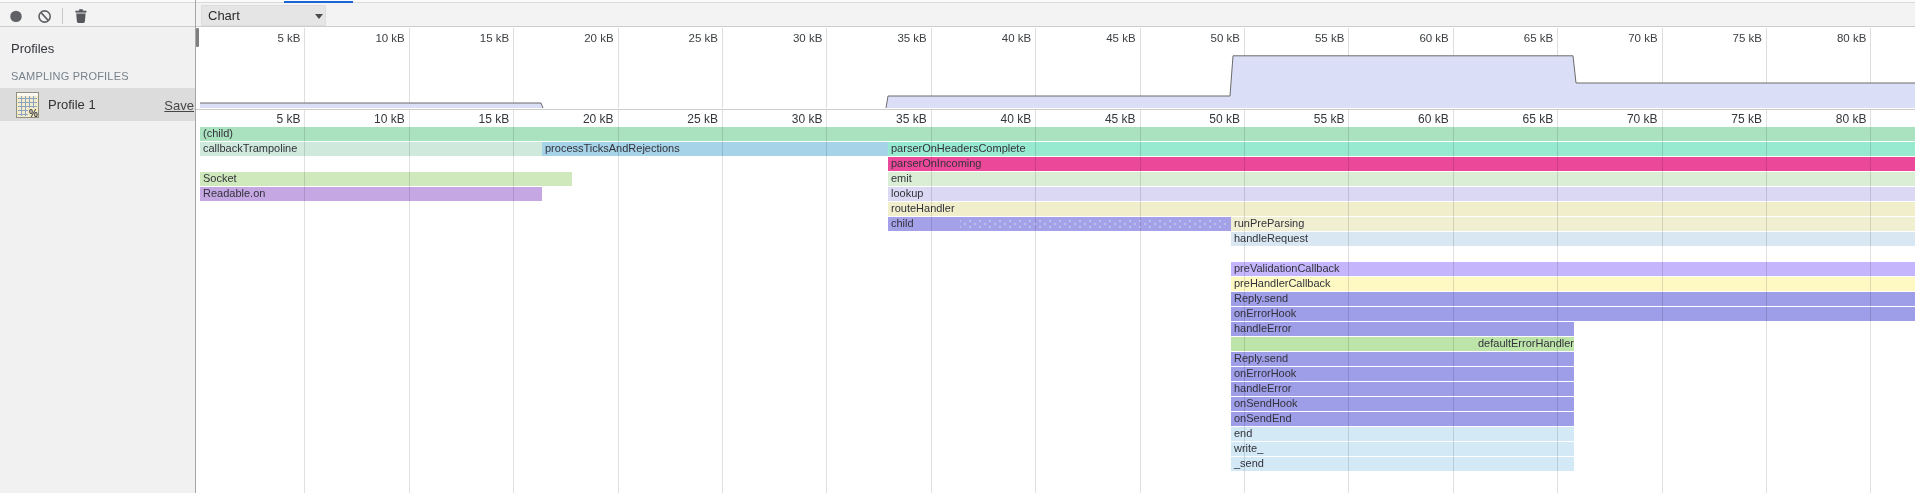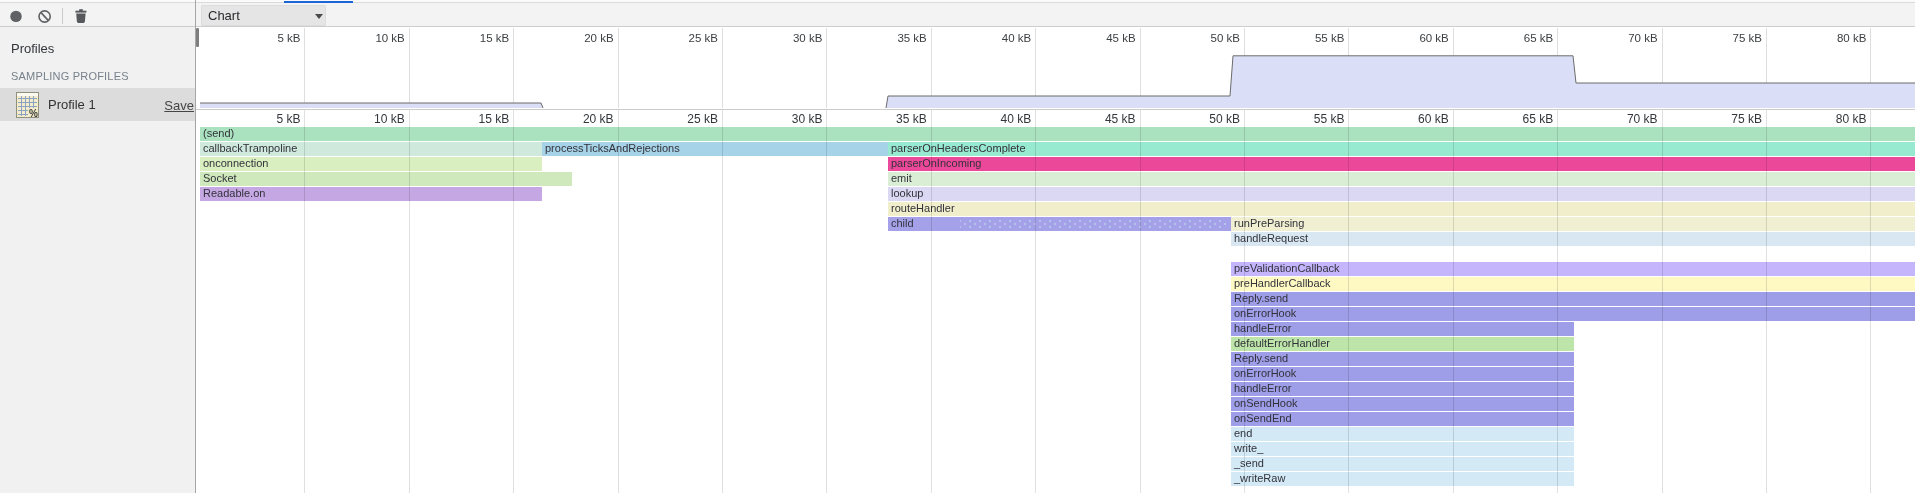--- a/index.html
+++ b/index.html
@@ -102,49 +102,47 @@
     <div class="flab" style="left:866.8px;top:112px;">35&nbsp;kB</div>
     <div class="flab" style="left:971.2px;top:112px;">40&nbsp;kB</div>
     <div class="flab" style="left:1075.6px;top:112px;">45&nbsp;kB</div>
     <div class="flab" style="left:1180.0px;top:112px;">50&nbsp;kB</div>
     <div class="flab" style="left:1284.4px;top:112px;">55&nbsp;kB</div>
     <div class="flab" style="left:1388.8px;top:112px;">60&nbsp;kB</div>
     <div class="flab" style="left:1493.2px;top:112px;">65&nbsp;kB</div>
     <div class="flab" style="left:1597.6px;top:112px;">70&nbsp;kB</div>
     <div class="flab" style="left:1702.0px;top:112px;">75&nbsp;kB</div>
     <div class="flab" style="left:1806.4px;top:112px;">80&nbsp;kB</div>
-    <div class="band" style="left:200px;top:127px;width:1715px;background-color:#aae2c0;">(send)</div>
+    <div class="band" style="left:200px;top:127px;width:1715px;background-color:#aae2c0;">(child)</div>
     <div class="band" style="left:200px;top:142px;width:342px;background-color:#cfeadd;">callbackTrampoline</div>
     <div class="band" style="left:542px;top:142px;width:346px;background-color:#a6d3e8;">processTicksAndRejections</div>
     <div class="band" style="left:888px;top:142px;width:1027px;background-color:#97e9cf;">parserOnHeadersComplete</div>
-    <div class="band" style="left:200px;top:157px;width:342px;background-color:#daefbf;">onconnection</div>
     <div class="band" style="left:888px;top:157px;width:1027px;background-color:#ec4899;">parserOnIncoming</div>
     <div class="band" style="left:200px;top:172px;width:372px;background-color:#cfe9bd;">Socket</div>
     <div class="band" style="left:888px;top:172px;width:1027px;background-color:#daeed6;">emit</div>
     <div class="band" style="left:888px;top:187px;width:1027px;background-color:#dbd8f3;">lookup</div>
     <div class="band" style="left:200px;top:187px;width:342px;background-color:#c5a7e3;">Readable.on</div>
     <div class="band" style="left:888px;top:202px;width:1027px;background-color:#f0eecb;">routeHandler</div>
     <div class="band" style="left:888px;top:217px;width:343px;background-color:#a4a1e9;">child<i style="position:absolute;left:72px;top:3px;right:5px;bottom:3px;background-image:radial-gradient(circle 1px, rgba(200,243,236,0.42) 0 0.75px, transparent 1.05px),radial-gradient(circle 1px, rgba(200,243,236,0.42) 0 0.75px, transparent 1.05px);background-size:10px 6px,10px 6px;background-position:0 1px,5px 4px;"></i></div>
     <div class="band" style="left:1231px;top:217px;width:684px;background-color:#f1efd1;">runPreParsing</div>
     <div class="band" style="left:1231px;top:232px;width:684px;background-color:#d8e7f1;">handleRequest</div>
     <div class="band" style="left:1231px;top:262px;width:780px;background-color:#c4b5fd;">preValidationCallback</div>
     <div class="band" style="left:1231px;top:277px;width:684px;background-color:#fef9c3;">preHandlerCallback</div>
     <div class="band" style="left:1231px;top:292px;width:684px;background-color:#9e9de8;">Reply.send</div>
     <div class="band" style="left:1231px;top:307px;width:684px;background-color:#9e9de8;">onErrorHook</div>
     <div class="band" style="left:1231px;top:322px;width:343px;background-color:#9e9de8;">handleError</div>
-    <div class="band" style="left:1231px;top:337px;width:343px;background-color:#bde5a9;">defaultErrorHandler</div>
+    <div class="band" style="left:1231px;top:337px;width:343px;background-color:#bde5a9;text-align:right;">defaultErrorHandler</div>
     <div class="band" style="left:1231px;top:352px;width:343px;background-color:#9e9de8;">Reply.send</div>
     <div class="band" style="left:1231px;top:367px;width:343px;background-color:#9e9de8;">onErrorHook</div>
     <div class="band" style="left:1231px;top:382px;width:343px;background-color:#9e9de8;">handleError</div>
     <div class="band" style="left:1231px;top:397px;width:343px;background-color:#9e9de8;">onSendHook</div>
     <div class="band" style="left:1231px;top:412px;width:343px;background-color:#9e9de8;">onSendEnd</div>
     <div class="band" style="left:1231px;top:427px;width:343px;background-color:#d3eaf6;">end</div>
     <div class="band" style="left:1231px;top:442px;width:343px;background-color:#d3eaf6;">write_</div>
     <div class="band" style="left:1231px;top:457px;width:343px;background-color:#d3eaf6;">_send</div>
-    <div class="band" style="left:1231px;top:472px;width:343px;background-color:#d3eaf6;">_writeRaw</div>
     <div class="grid" style="left:304.4px;top:110px;height:383px;z-index:5;"></div>
     <div class="grid" style="left:408.8px;top:110px;height:383px;z-index:5;"></div>
     <div class="grid" style="left:513.2px;top:110px;height:383px;z-index:5;"></div>
     <div class="grid" style="left:617.6px;top:110px;height:383px;z-index:5;"></div>
     <div class="grid" style="left:722.0px;top:110px;height:383px;z-index:5;"></div>
     <div class="grid" style="left:826.4px;top:110px;height:383px;z-index:5;"></div>
     <div class="grid" style="left:930.8px;top:110px;height:383px;z-index:5;"></div>
     <div class="grid" style="left:1035.2px;top:110px;height:383px;z-index:5;"></div>
     <div class="grid" style="left:1139.6px;top:110px;height:383px;z-index:5;"></div>
     <div class="grid" style="left:1244.0px;top:110px;height:383px;z-index:5;"></div>

